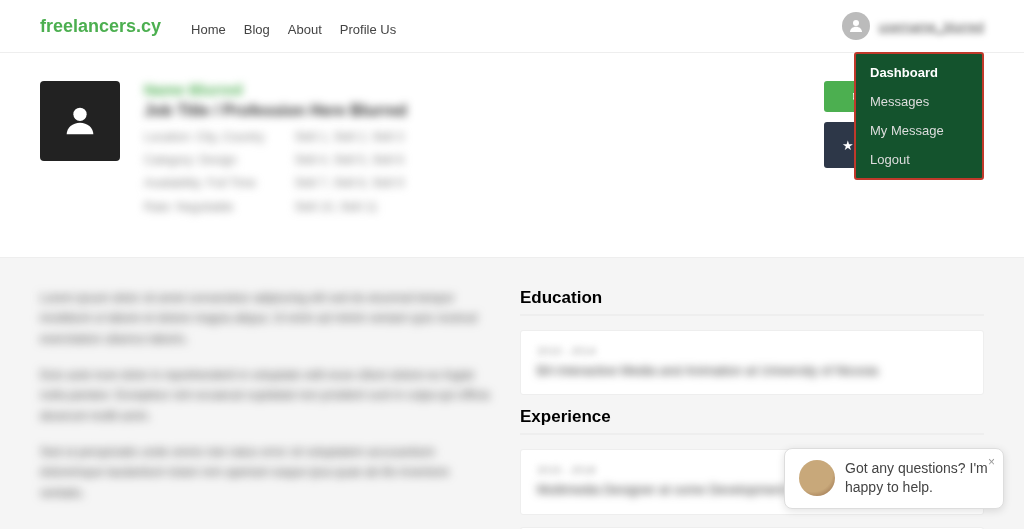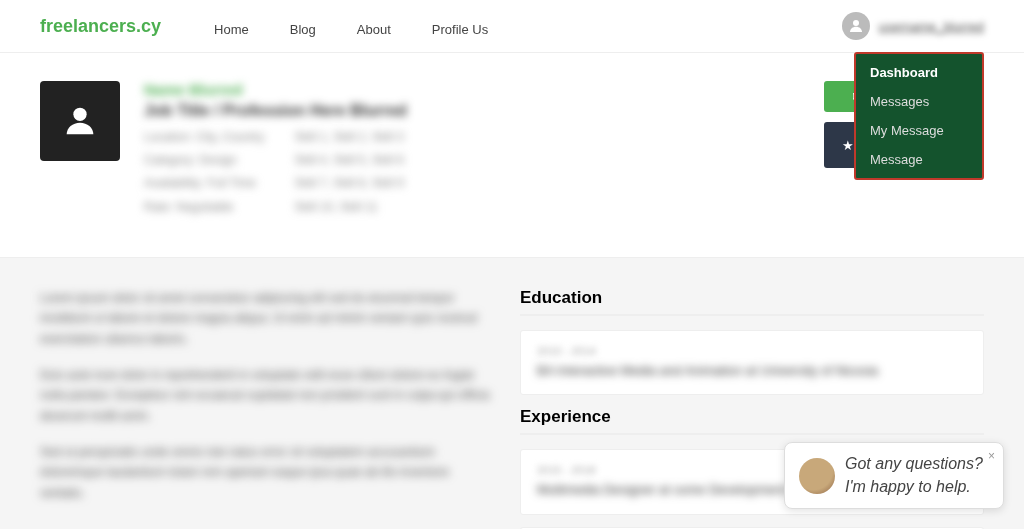--- a/index.html
+++ b/index.html
@@ -23,21 +23,20 @@
     .nav-links {
       display: flex;
       gap: 18px;
       margin-left: 30px;
       flex: 1;
     }
     .nav-links a {
       text-decoration: none;
       color: #444;
       font-size: 13px;
-      margin-left: 23px;
     }
     .nav-left { display: flex; align-items: flex-end; }
     .nav-right {
       display: flex;
       align-items: center;
       gap: 8px;
       position: relative;
     }
     .nav-avatar {
       width: 28px; height: 28px; border-radius: 50%;
@@ -220,24 +219,23 @@
       gap: 10px;
       box-shadow: 0 2px 8px rgba(0,0,0,0.12);
       max-width: 220px;
     }
     .chat-avatar {
       width: 36px; height: 36px; border-radius: 50%;
       background: #888;
       flex-shrink: 0;
     }
     .chat-text {
-      font-size: 16px;
+      font-size: 14px;
       color: #444;
       line-height: 1.4;
-      font-style: italic;
     }
     .chat-close {
       position: absolute;
       top: 6px; right: 8px;
       font-size: 12px;
       color: #999;
       cursor: pointer;
     }
   </style>
 </head>
@@ -259,21 +257,21 @@
           <circle cx="12" cy="8" r="4"></circle>
           <path d="M4 20c0-4 3.6-7 8-7s8 3 8 7"></path>
         </svg>
     </div>
     <span class="nav-username">username_blurred</span>
 
     <div class="dropdown-menu">
       <a class="active">Dashboard</a>
       <a>Messages</a>
       <a>My Message</a>
-      <a>Message</a>
+      <a>Logout</a>
     </div>
   </div>
 </nav>
 
 <div class="profile-header">
   <div class="profile-avatar-box">
     <svg width="40" height="40" viewBox="0 0 24 24" fill="#fff">
         <circle cx="12" cy="8" r="4"></circle>
         <path d="M4 20c0-4 3.6-7 8-7s8 3 8 7" fill="#fff"></path>
       </svg>

